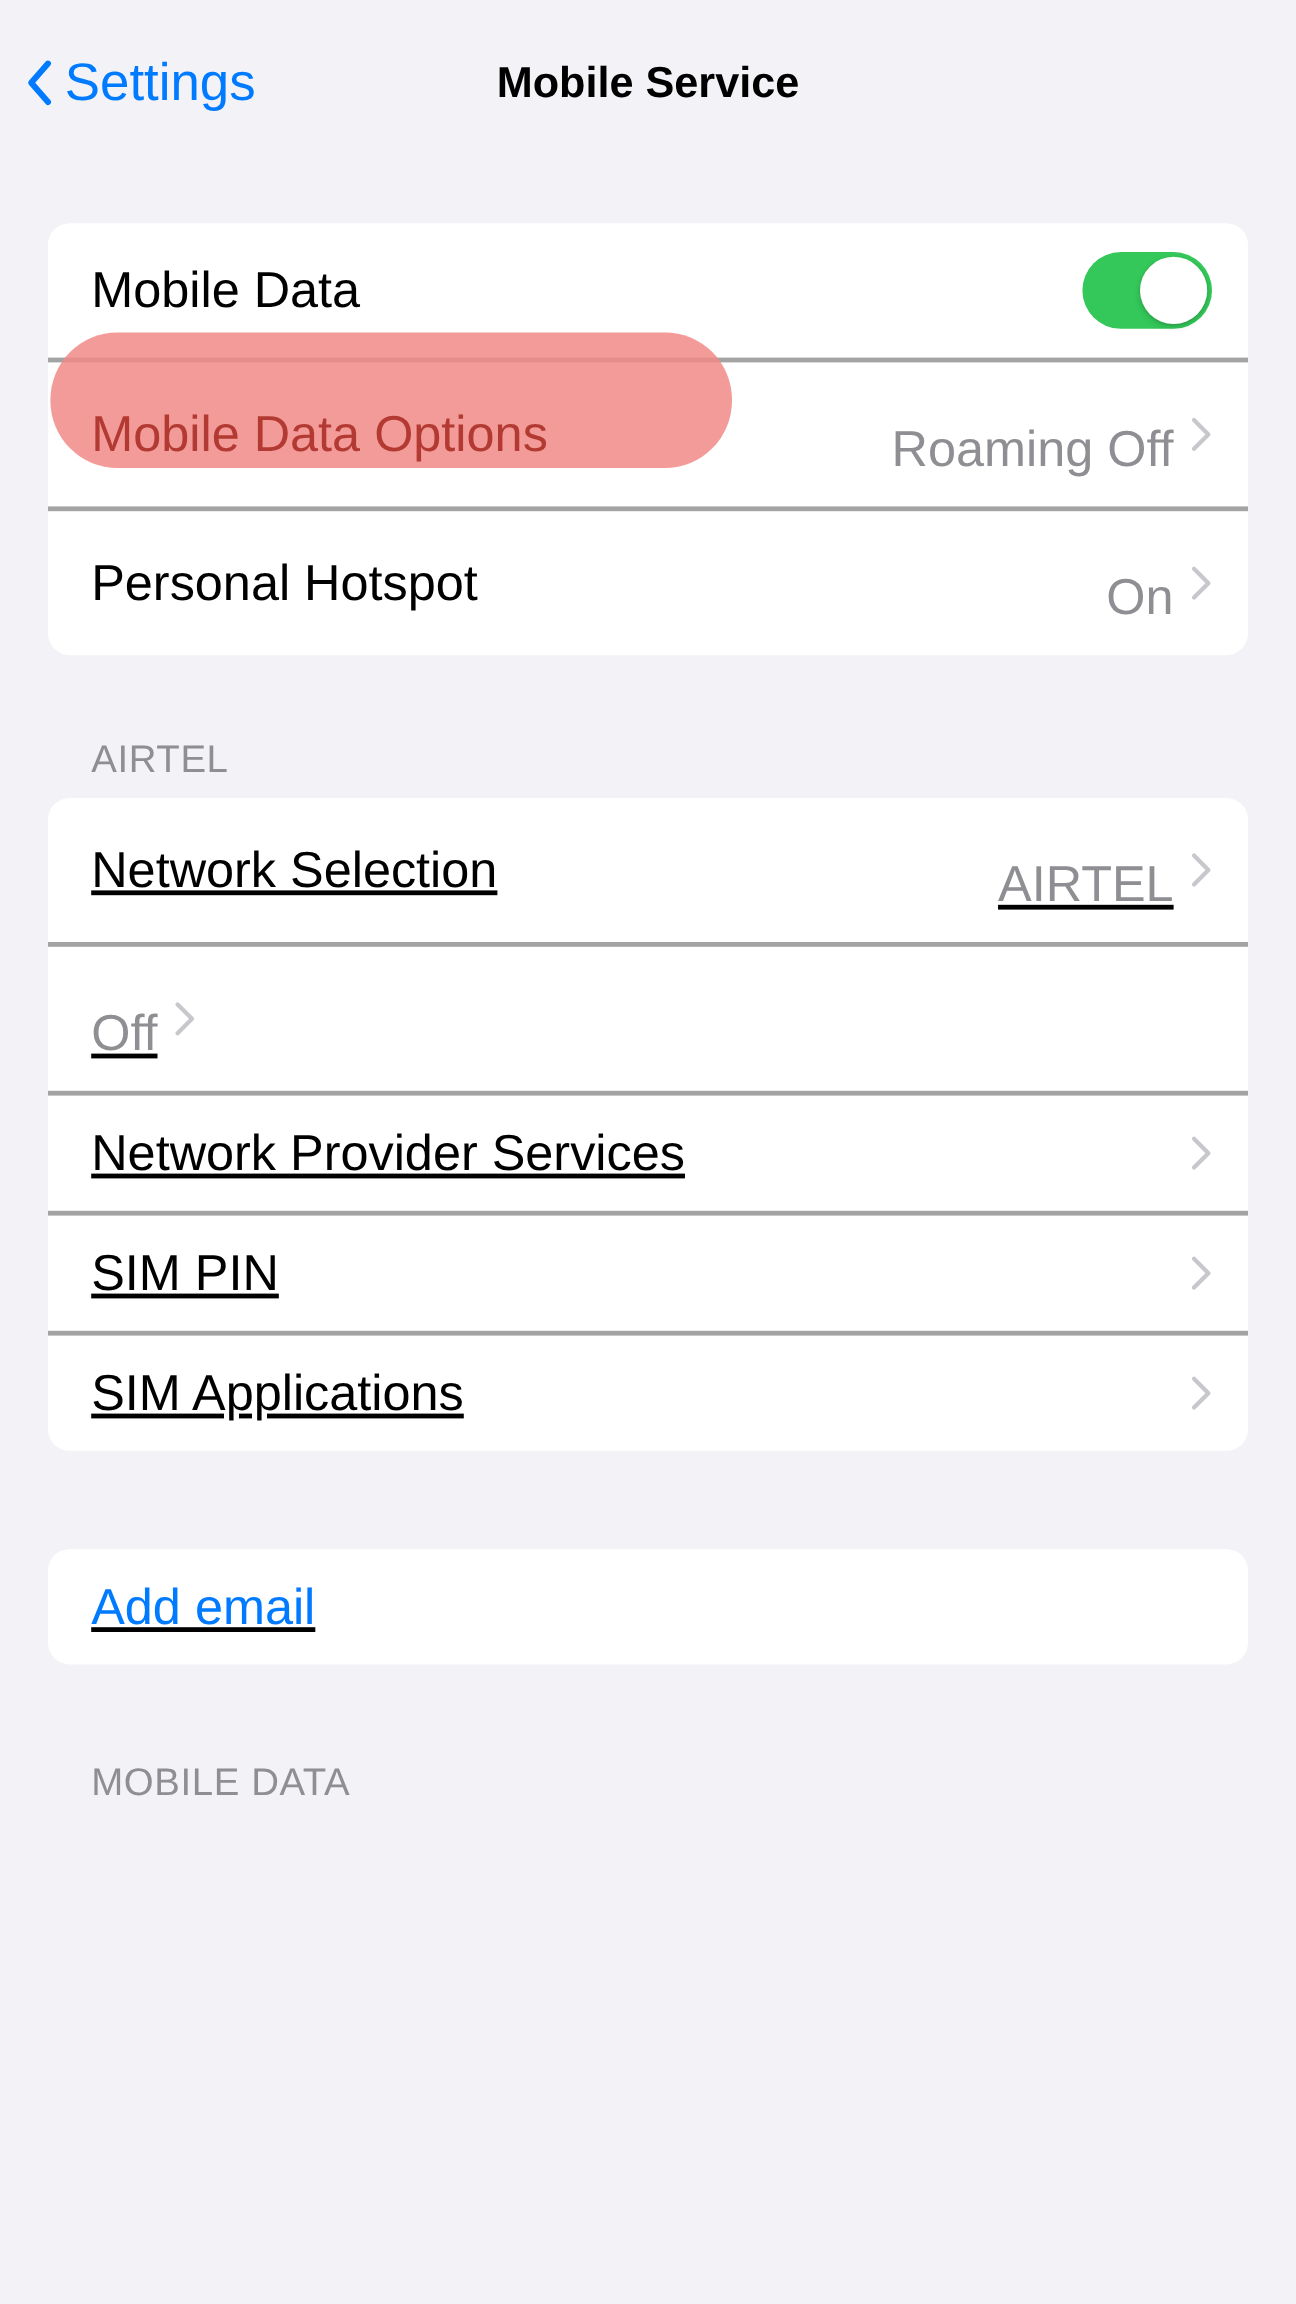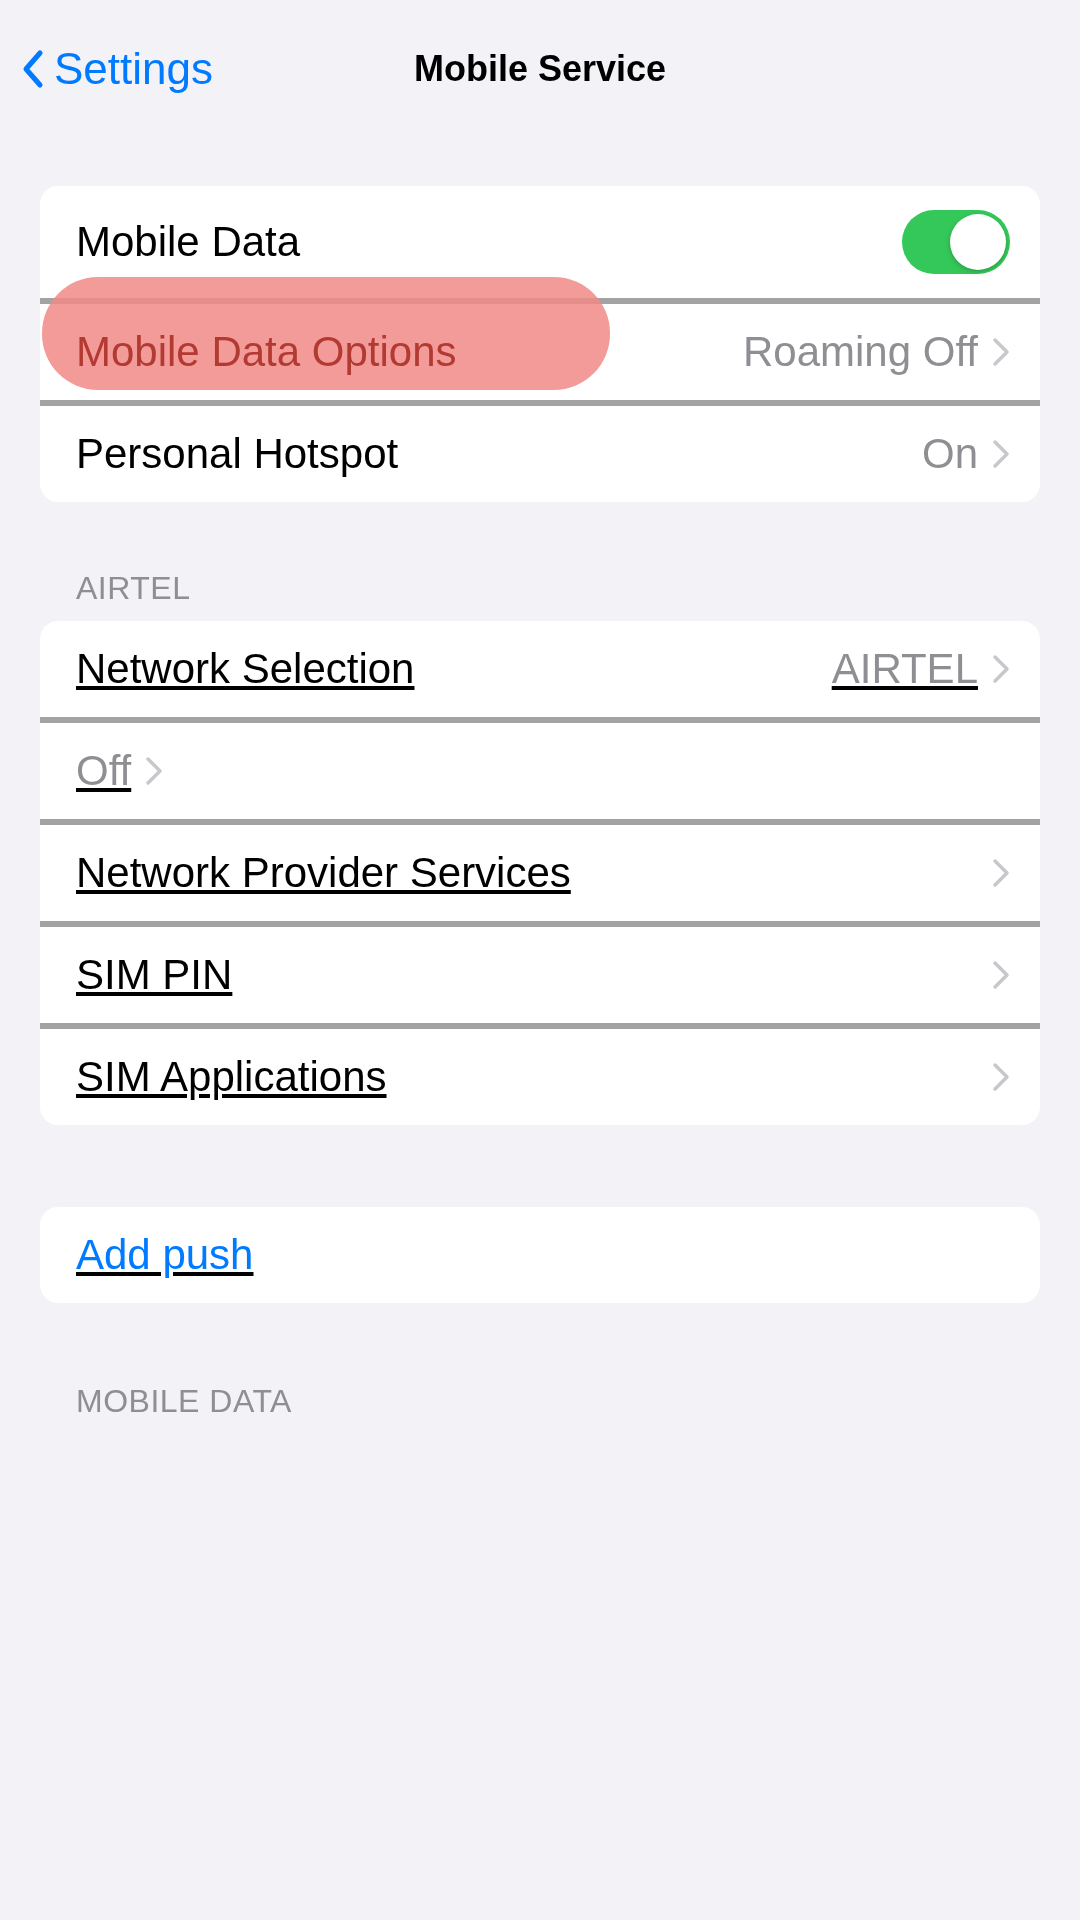--- a/index.html
+++ b/index.html
@@ -49,32 +49,33 @@
       position: relative;
     }
     .row {
       display: flex;
       align-items: center;
       padding: 24px 30px 24px 36px;
       min-height: 95px;
       position: relative;
     }
     .row + .row {
-      border-top: 6px solid #a3a3a3;
+      border-top: 4px solid #a3a3a3;
     }
     .row-label {
       font-size: 42px;
       font-weight: 400;
       color: #000;
       flex: 1;
     }
     .row-value {
       font-size: 42px;
       color: #8e8e93;
       margin-right: 14px;
+      margin-top: 24px;
     }
     .chevron-right {
       width: 18px;
       height: 30px;
       fill: none;
       stroke: #c7c7cc;
       stroke-width: 3.5;
     }
     .toggle {
       width: 108px;
@@ -211,19 +212,19 @@
     <div class="row">
       <div class="row-label">SIM Applications</div>
       <svg class="chevron-right" viewBox="0 0 18 30">
         <path d="M3 3 L15 15 L3 27" stroke-linecap="round" stroke-linejoin="round"></path>
       </svg>
     </div>
   </div>
 
   <div class="group-flat group3">
     <div class="row">
-      <div class="row-label add-esim">Add push</div>
+      <div class="row-label add-esim">Add email</div>
     </div>
   </div>
 
   <div class="section-header" style="padding-top:80px;">MOBILE DATA</div>
 
 </div>
 
 </body></html>

